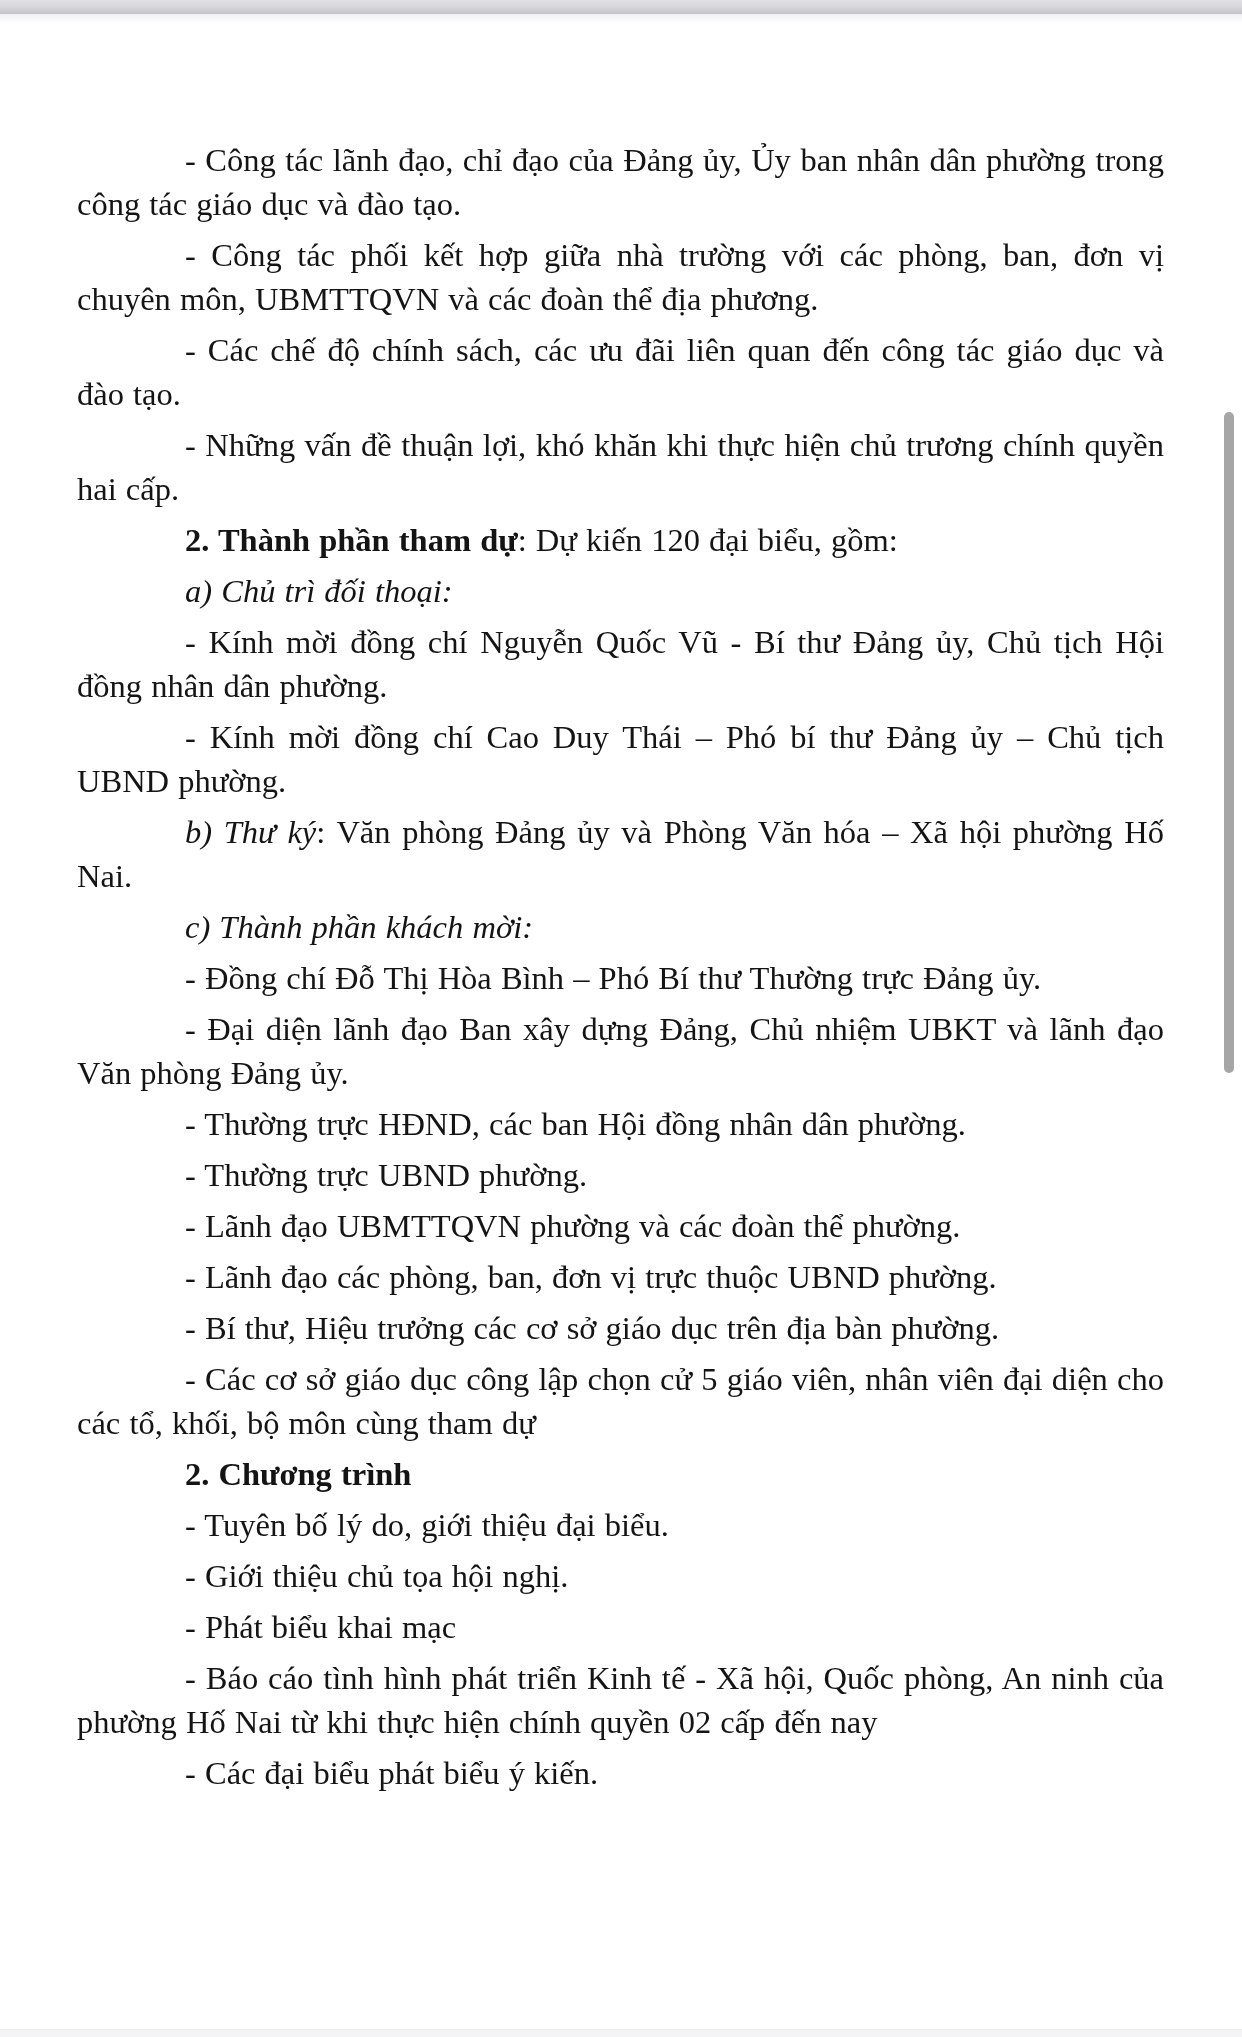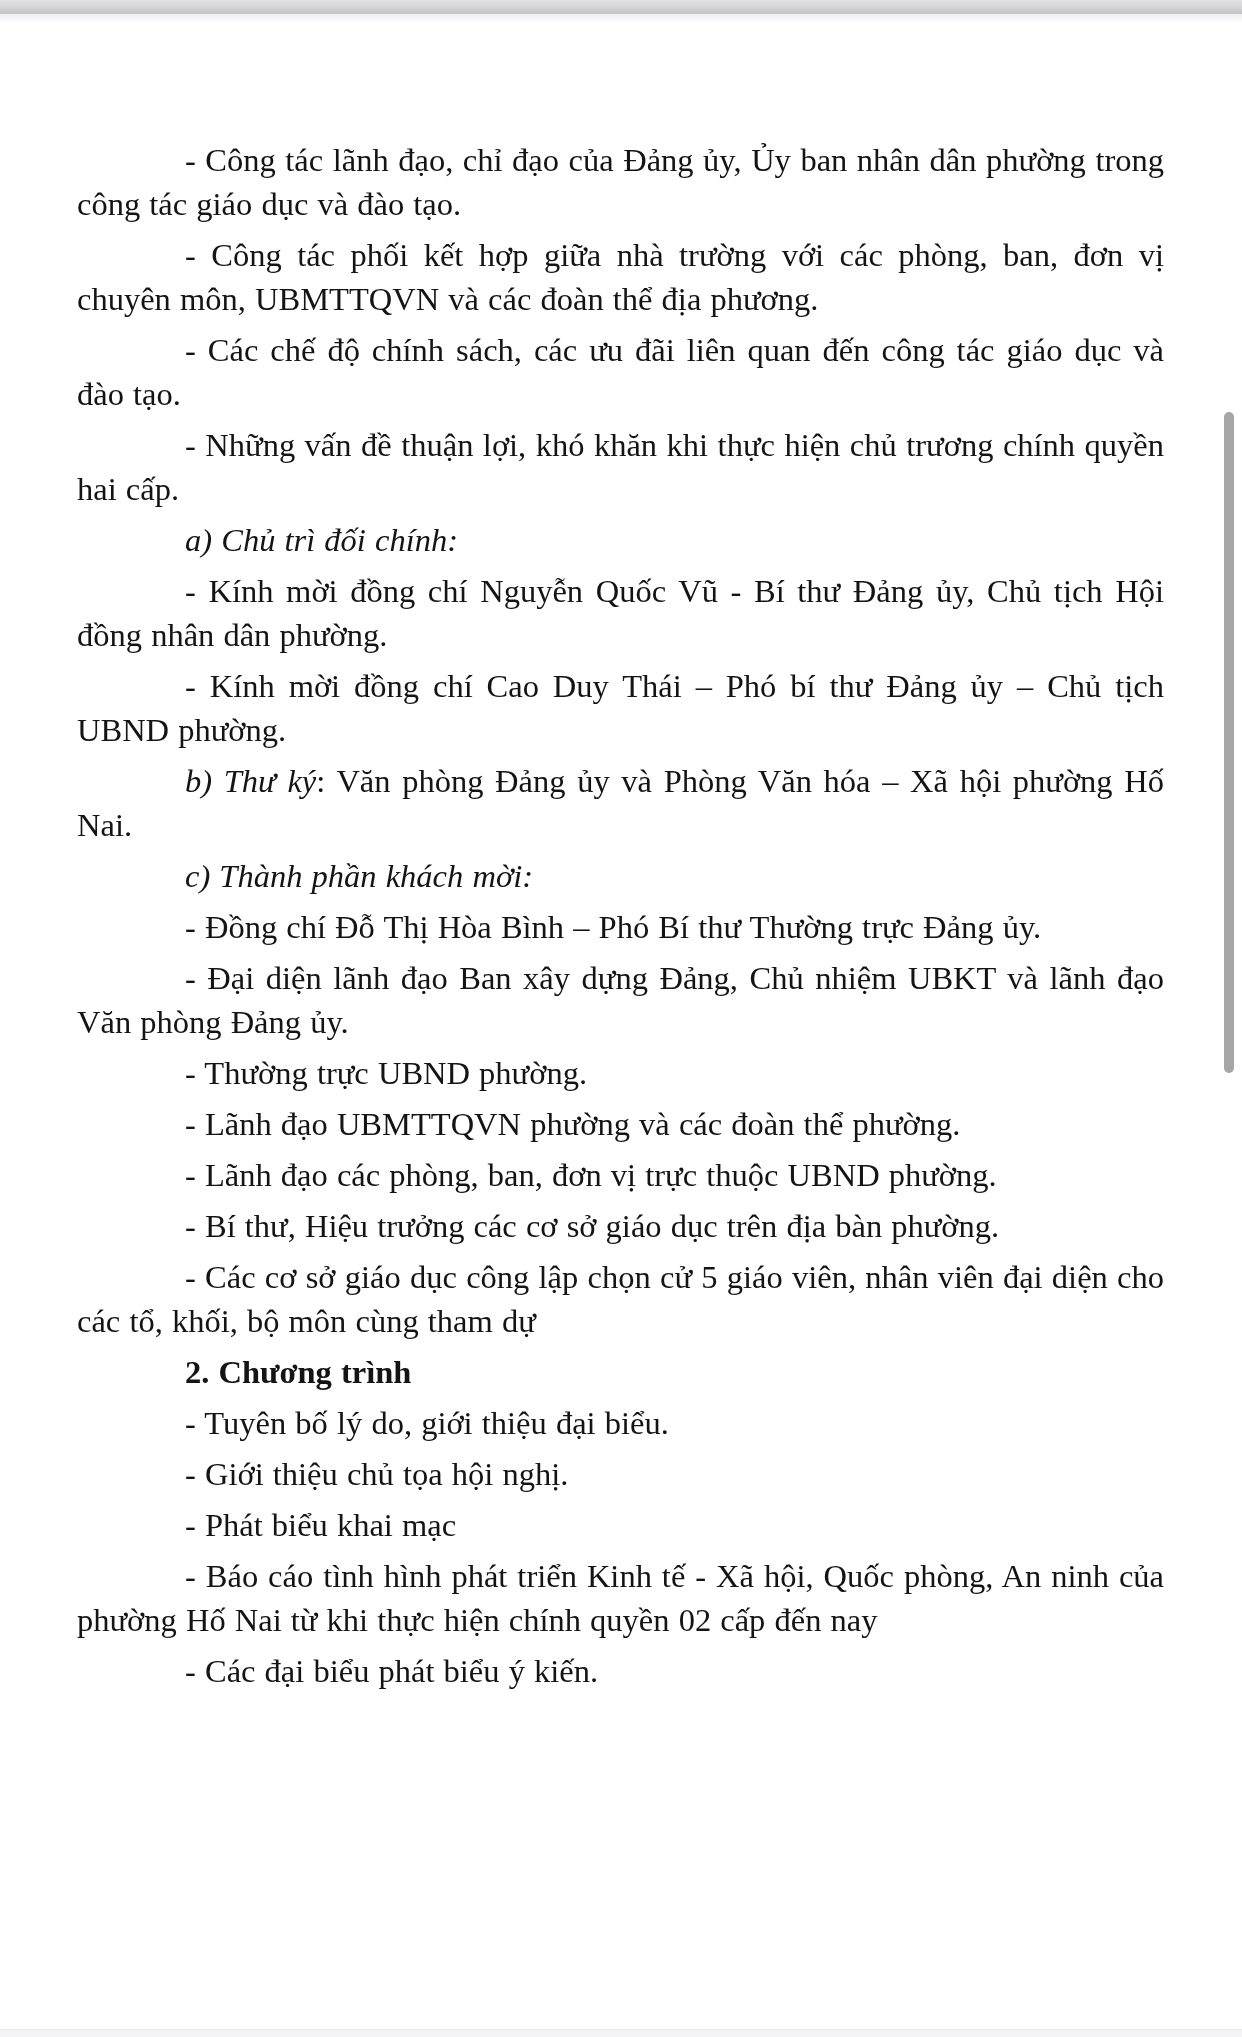--- a/index.html
+++ b/index.html
@@ -73,27 +73,29 @@
 </style>
 </head>
 <body>
 
 <div class="viewport">
   <div class="page" style="color: rgb(20, 20, 20);">
       <p class="para"><span>- Công tác lãnh đạo, chỉ đạo của Đảng ủy, Ủy ban nhân dân phường trong công tác giáo dục và đào tạo.</span></p>
       <p class="para"><span>- Công tác phối kết hợp giữa nhà trường với các phòng, ban, đơn vị chuyên môn, UBMTTQVN và các đoàn thể địa phương.</span></p>
       <p class="para"><span>- Các chế độ chính sách, các ưu đãi liên quan đến công tác giáo dục và đào tạo.</span></p>
       <p class="para"><span>- Những vấn đề thuận lợi, khó khăn khi thực hiện chủ trương chính quyền hai cấp.</span></p>
-      <p class="para"><span class="italic">a) Chủ trì đối chính:</span></p>
+      <p class="para"><span class="bold">2. Thành phần tham dự</span><span>: Dự kiến 120 đại biểu, gồm:</span></p>
+      <p class="para"><span class="italic">a) Chủ trì đối thoại:</span></p>
       <p class="para"><span>- Kính mời đồng chí Nguyễn Quốc Vũ - Bí thư Đảng ủy, Chủ tịch Hội đồng nhân dân phường.</span></p>
       <p class="para"><span>- Kính mời đồng chí Cao Duy Thái – Phó bí thư Đảng ủy – Chủ tịch UBND phường.</span></p>
       <p class="para"><span class="italic">b) Thư ký</span><span>: Văn phòng Đảng ủy và Phòng Văn hóa – Xã hội phường Hố Nai.</span></p>
       <p class="para"><span class="italic">c) Thành phần khách mời:</span></p>
       <p class="para"><span>- Đồng chí Đỗ Thị Hòa Bình – Phó Bí thư Thường trực Đảng ủy.</span></p>
       <p class="para"><span>- Đại diện lãnh đạo Ban xây dựng Đảng, Chủ nhiệm UBKT và lãnh đạo Văn phòng Đảng ủy.</span></p>
+      <p class="para"><span>- Thường trực HĐND, các ban Hội đồng nhân dân phường.</span></p>
       <p class="para"><span>- Thường trực UBND phường.</span></p>
       <p class="para"><span>- Lãnh đạo UBMTTQVN phường và các đoàn thể phường.</span></p>
       <p class="para"><span>- Lãnh đạo các phòng, ban, đơn vị trực thuộc UBND phường.</span></p>
       <p class="para"><span>- Bí thư, Hiệu trưởng các cơ sở giáo dục trên địa bàn phường.</span></p>
       <p class="para"><span>- Các cơ sở giáo dục công lập chọn cử 5 giáo viên, nhân viên đại diện cho các tổ, khối, bộ môn cùng tham dự</span></p>
       <p class="para"><span class="bold">2. Chương trình</span></p>
       <p class="para"><span>- Tuyên bố lý do, giới thiệu đại biểu.</span></p>
       <p class="para"><span>- Giới thiệu chủ tọa hội nghị.</span></p>
       <p class="para"><span>- Phát biểu khai mạc</span></p>
       <p class="para"><span>- Báo cáo tình hình phát triển Kinh tế - Xã hội, Quốc phòng, An ninh của phường Hố Nai từ khi thực hiện chính quyền 02 cấp đến nay</span></p>

